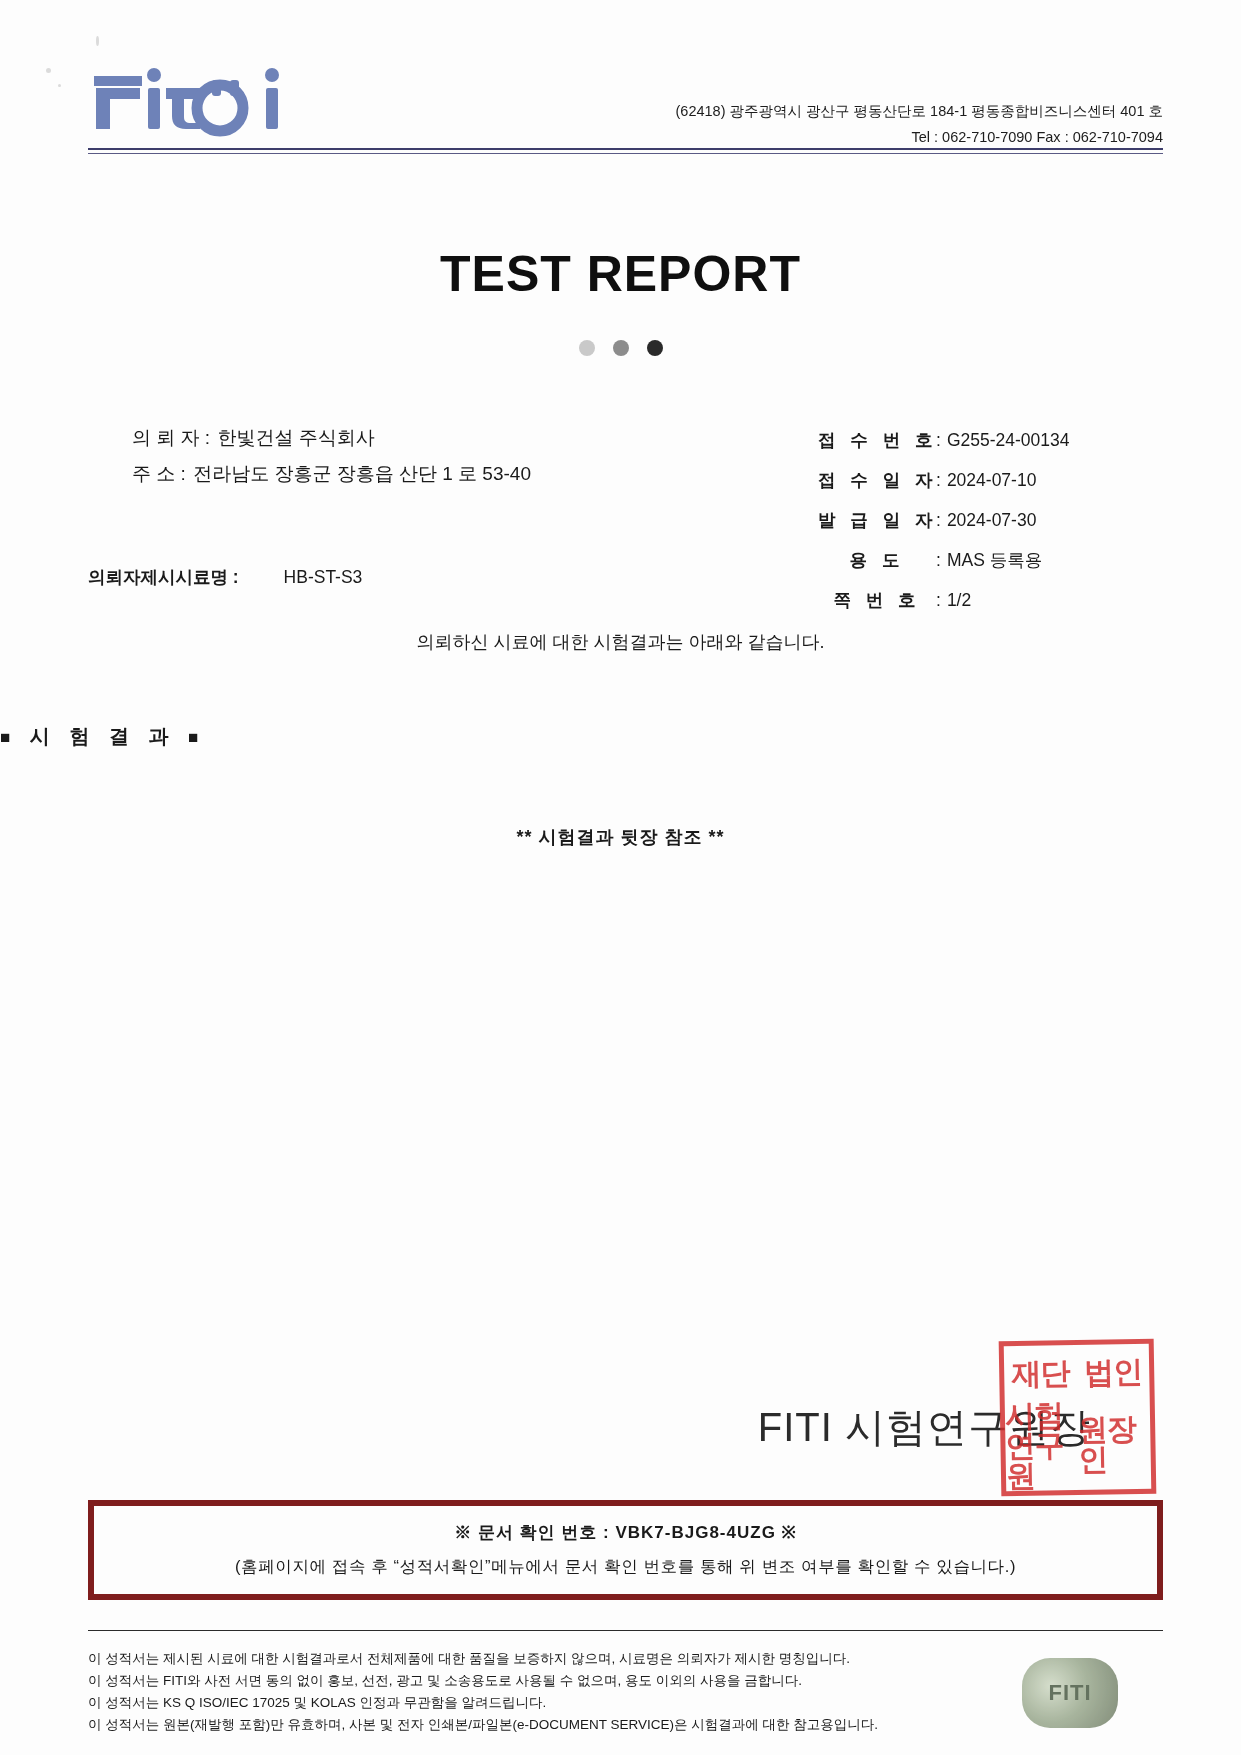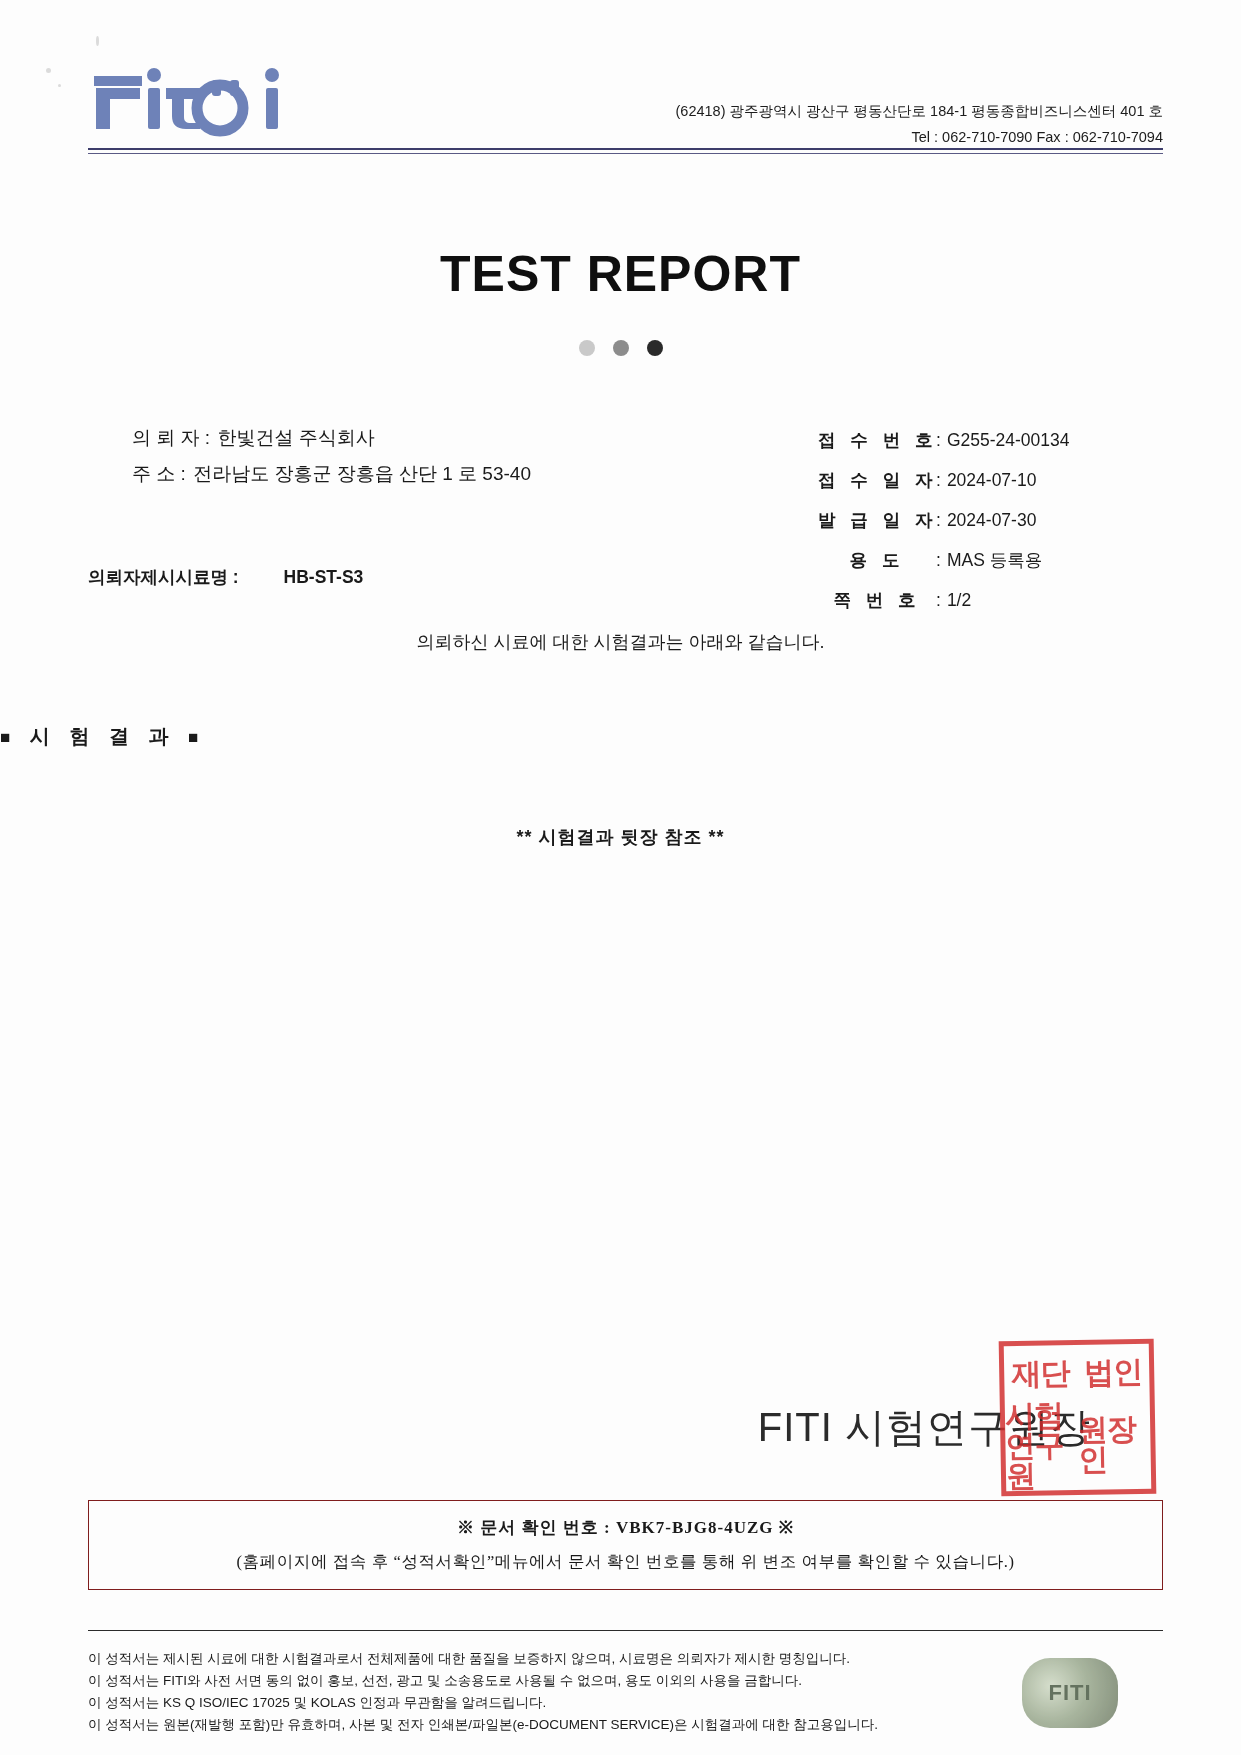--- a/index.html
+++ b/index.html
@@ -106,21 +106,21 @@
   .info-left .row { white-space: nowrap; }
   .info-left .row .v { margin-left: 2px; }
   .sample-row {
     position: absolute;
     top: 565px;
     left: 88px;
     font-size: 17.5px;
     white-space: nowrap;
   }
   .sample-row .k { font-weight: bold; }
-  .sample-row .v { font-weight: bold; padding-left: 40px; }
+  .sample-row .v { font-weight: normal; padding-left: 40px; }
 
   .info-right {
     position: absolute;
     top: 420px;
     left: 818px;
     font-size: 17.5px;
     line-height: 40px;
   }
   .info-right .row { white-space: nowrap; }
   .info-right .k {
@@ -195,24 +195,23 @@
     transform: rotate(-1deg);
   }
   .stamp span { letter-spacing: -1px; }
 
   
   .verify {
     position: absolute;
     left: 88px;
     right: 78px;
     top: 1500px;
-    border: 1px solid #7f1d1d;
+    border: 6px solid #7f1d1d;
     padding: 14px 10px 16px;
     text-align: center;
-    font-family: Liberation Serif, serif;
   }
   .verify .l1 {
     font-size: 17px;
     font-weight: bold;
     letter-spacing: 1px;
     margin-bottom: 12px;
   }
   .verify .l2 {
     font-size: 16.5px;
     letter-spacing: .6px;

